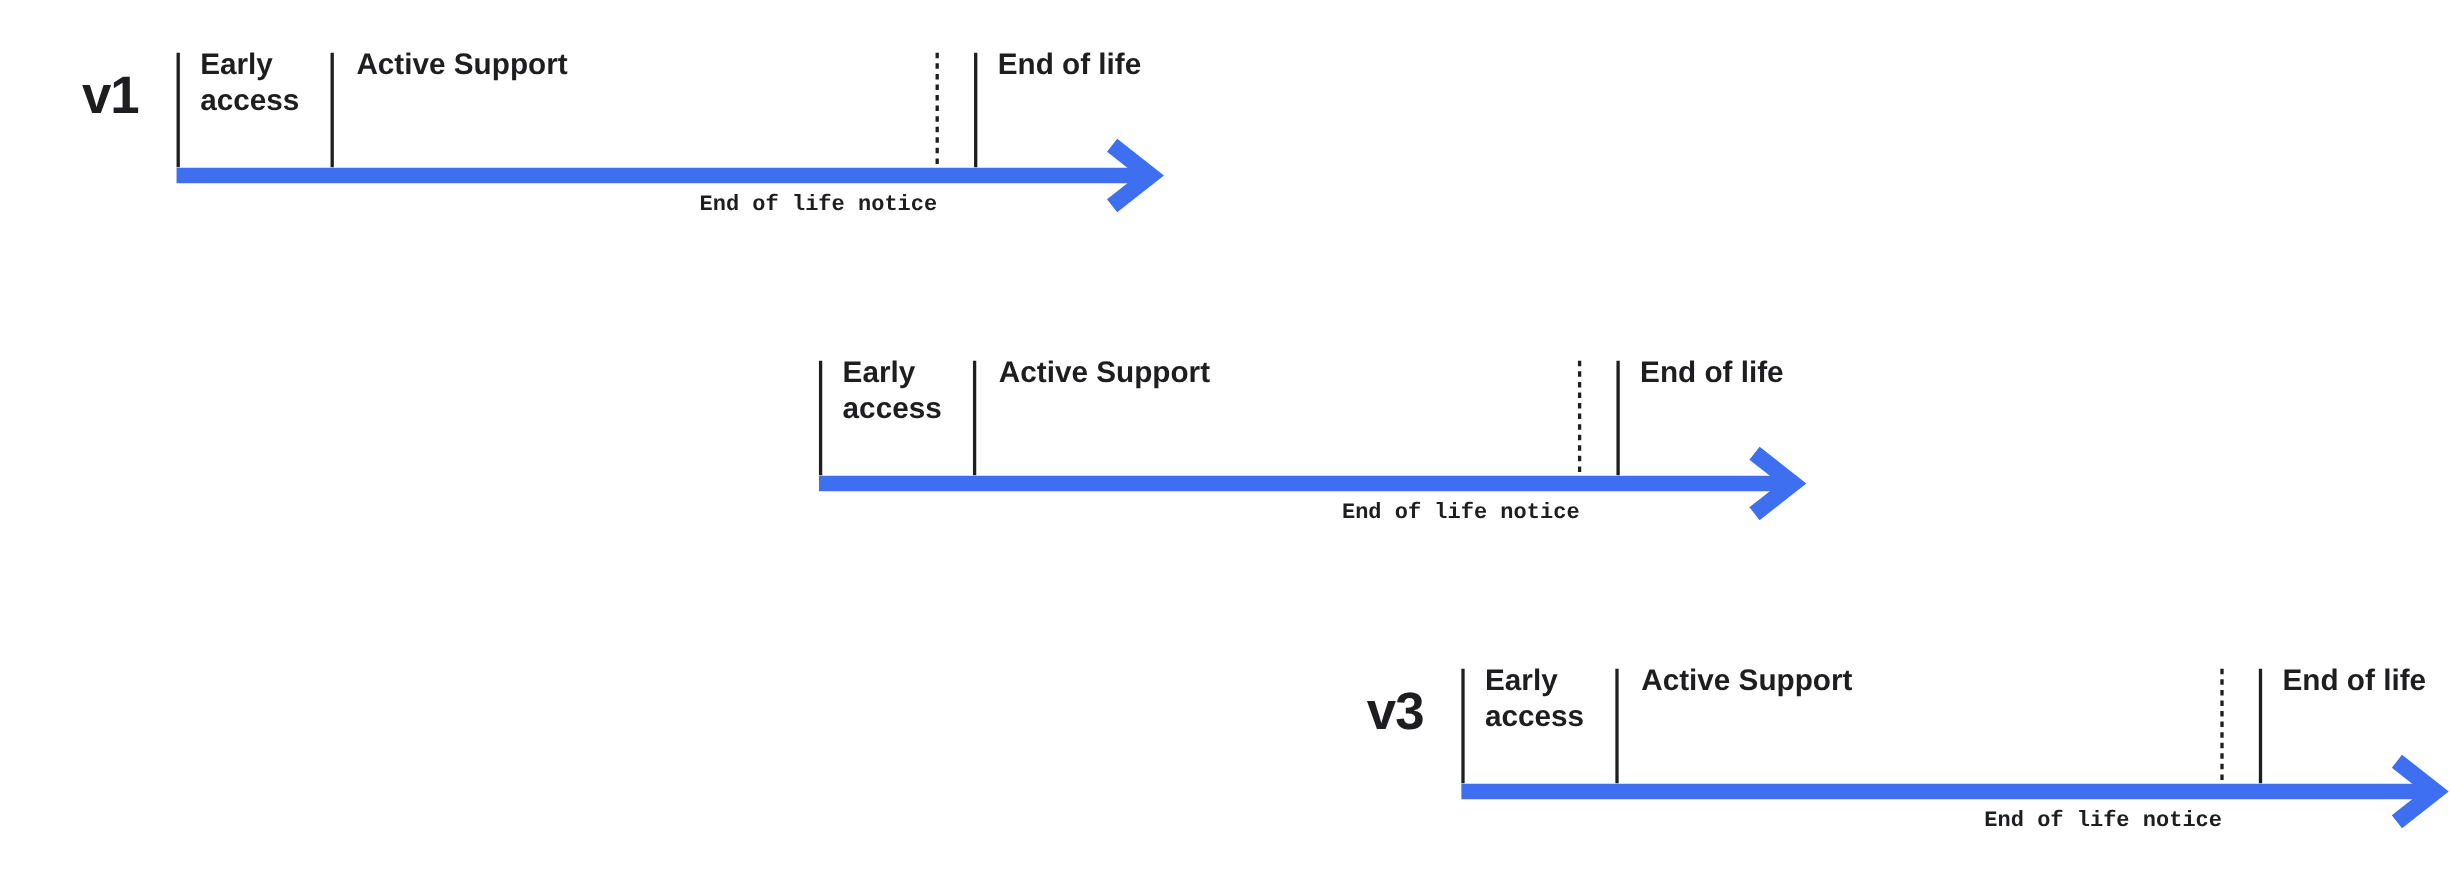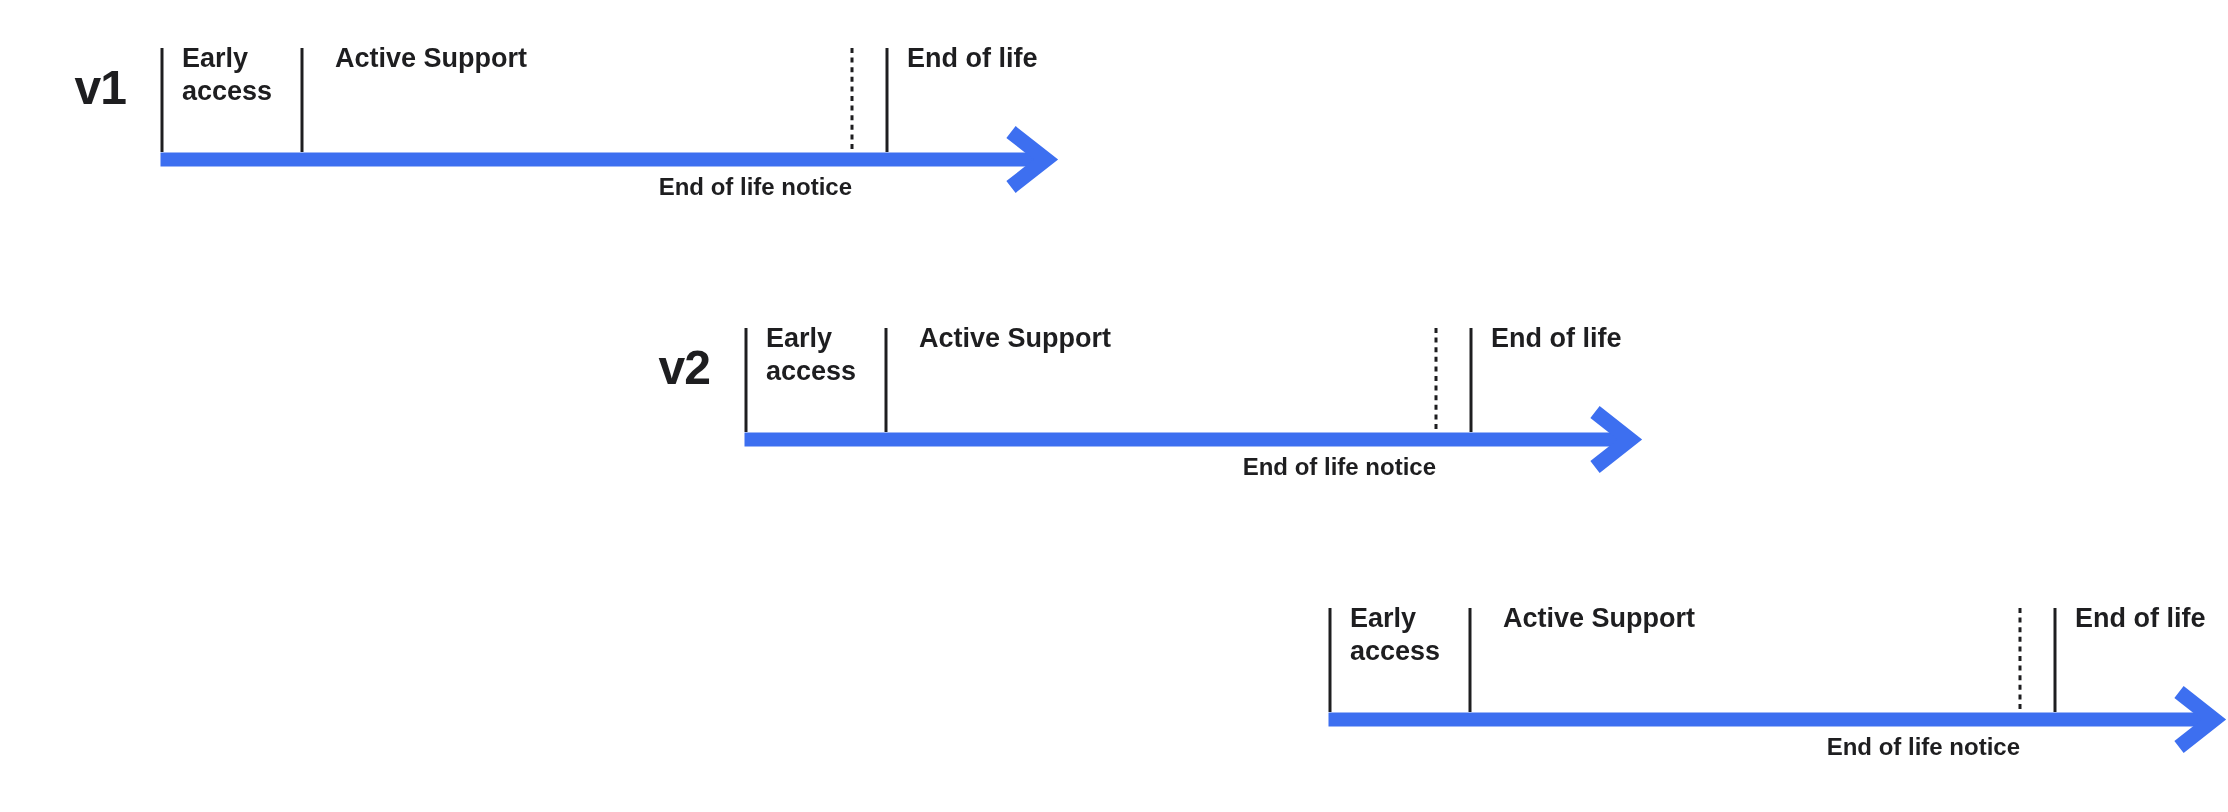--- a/index.html
+++ b/index.html
@@ -58,32 +58,33 @@
     stroke-miterlimit: 4;
   }
   .phase {
     position: absolute;
     top: -6px;
     font-size: 27px;
     line-height: 33px;
     font-weight: 700;
   }
   .phase.early   { left: 20px;  width: 104px; }
-  .phase.active-s{ left: 173px; white-space: nowrap; text-align: right; }
+  .phase.active-s{ left: 162px; white-space: nowrap; text-align: right; }
   .phase.eol     { left: 745px; white-space: nowrap; }
   .notice {
     position: absolute;
     left: 0;
     top: 122px;
     width: 690px;
     text-align: right;
-    font-size: 24px;
+    font-size: 20px;
     line-height: 33px;
     font-weight: 700;
     white-space: nowrap;
+    font-family: Liberation Mono, monospace;
   }
 </style>
 </head>
 <body>
 
 <div id="canvas">
 
   <section class="row" style="left:118px; top:48px">
     <div class="vlabel">v1</div>
     <svg class="axis" width="960" height="180" viewBox="-25 -12 960 180" xmlns="http://www.w3.org/2000/svg">
@@ -94,36 +95,36 @@
       <line class="shaft" x1="-1.5" y1="111.5" x2="886" y2="111.5"></line>
       <polyline class="head" points="849,84 884,111.5 849,139"></polyline>
     </svg>
     <div class="phase early">Early access</div>
     <div class="phase active-s">Active Support</div>
     <div class="phase eol">End of life</div>
     <div class="notice">End of life notice</div>
   </section>
 
   <section class="row" style="left:702px; top:328px">
-    <div class="vlabel">v2</div>
     <svg class="axis" width="960" height="180" viewBox="-25 -12 960 180" xmlns="http://www.w3.org/2000/svg">
       <line class="tick" x1="0" y1="0" x2="0" y2="104"></line>
       <line class="tick" x1="140" y1="0" x2="140" y2="104"></line>
       <line class="tick dashed" x1="690" y1="0" x2="690" y2="102"></line>
       <line class="tick" x1="725" y1="0" x2="725" y2="104"></line>
       <line class="shaft" x1="-1.5" y1="111.5" x2="886" y2="111.5"></line>
       <polyline class="head" points="849,84 884,111.5 849,139"></polyline>
     </svg>
     <div class="phase early">Early access</div>
     <div class="phase active-s">Active Support</div>
     <div class="phase eol">End of life</div>
     <div class="notice">End of life notice</div>
   </section>
 
   <section class="row" style="left:1286px; top:608px">
+    <div class="vlabel">v3</div>
     <svg class="axis" width="960" height="180" viewBox="-25 -12 960 180" xmlns="http://www.w3.org/2000/svg">
       <line class="tick" x1="0" y1="0" x2="0" y2="104"></line>
       <line class="tick" x1="140" y1="0" x2="140" y2="104"></line>
       <line class="tick dashed" x1="690" y1="0" x2="690" y2="102"></line>
       <line class="tick" x1="725" y1="0" x2="725" y2="104"></line>
       <line class="shaft" x1="-1.5" y1="111.5" x2="886" y2="111.5"></line>
       <polyline class="head" points="849,84 884,111.5 849,139"></polyline>
     </svg>
     <div class="phase early">Early access</div>
     <div class="phase active-s">Active Support</div>

